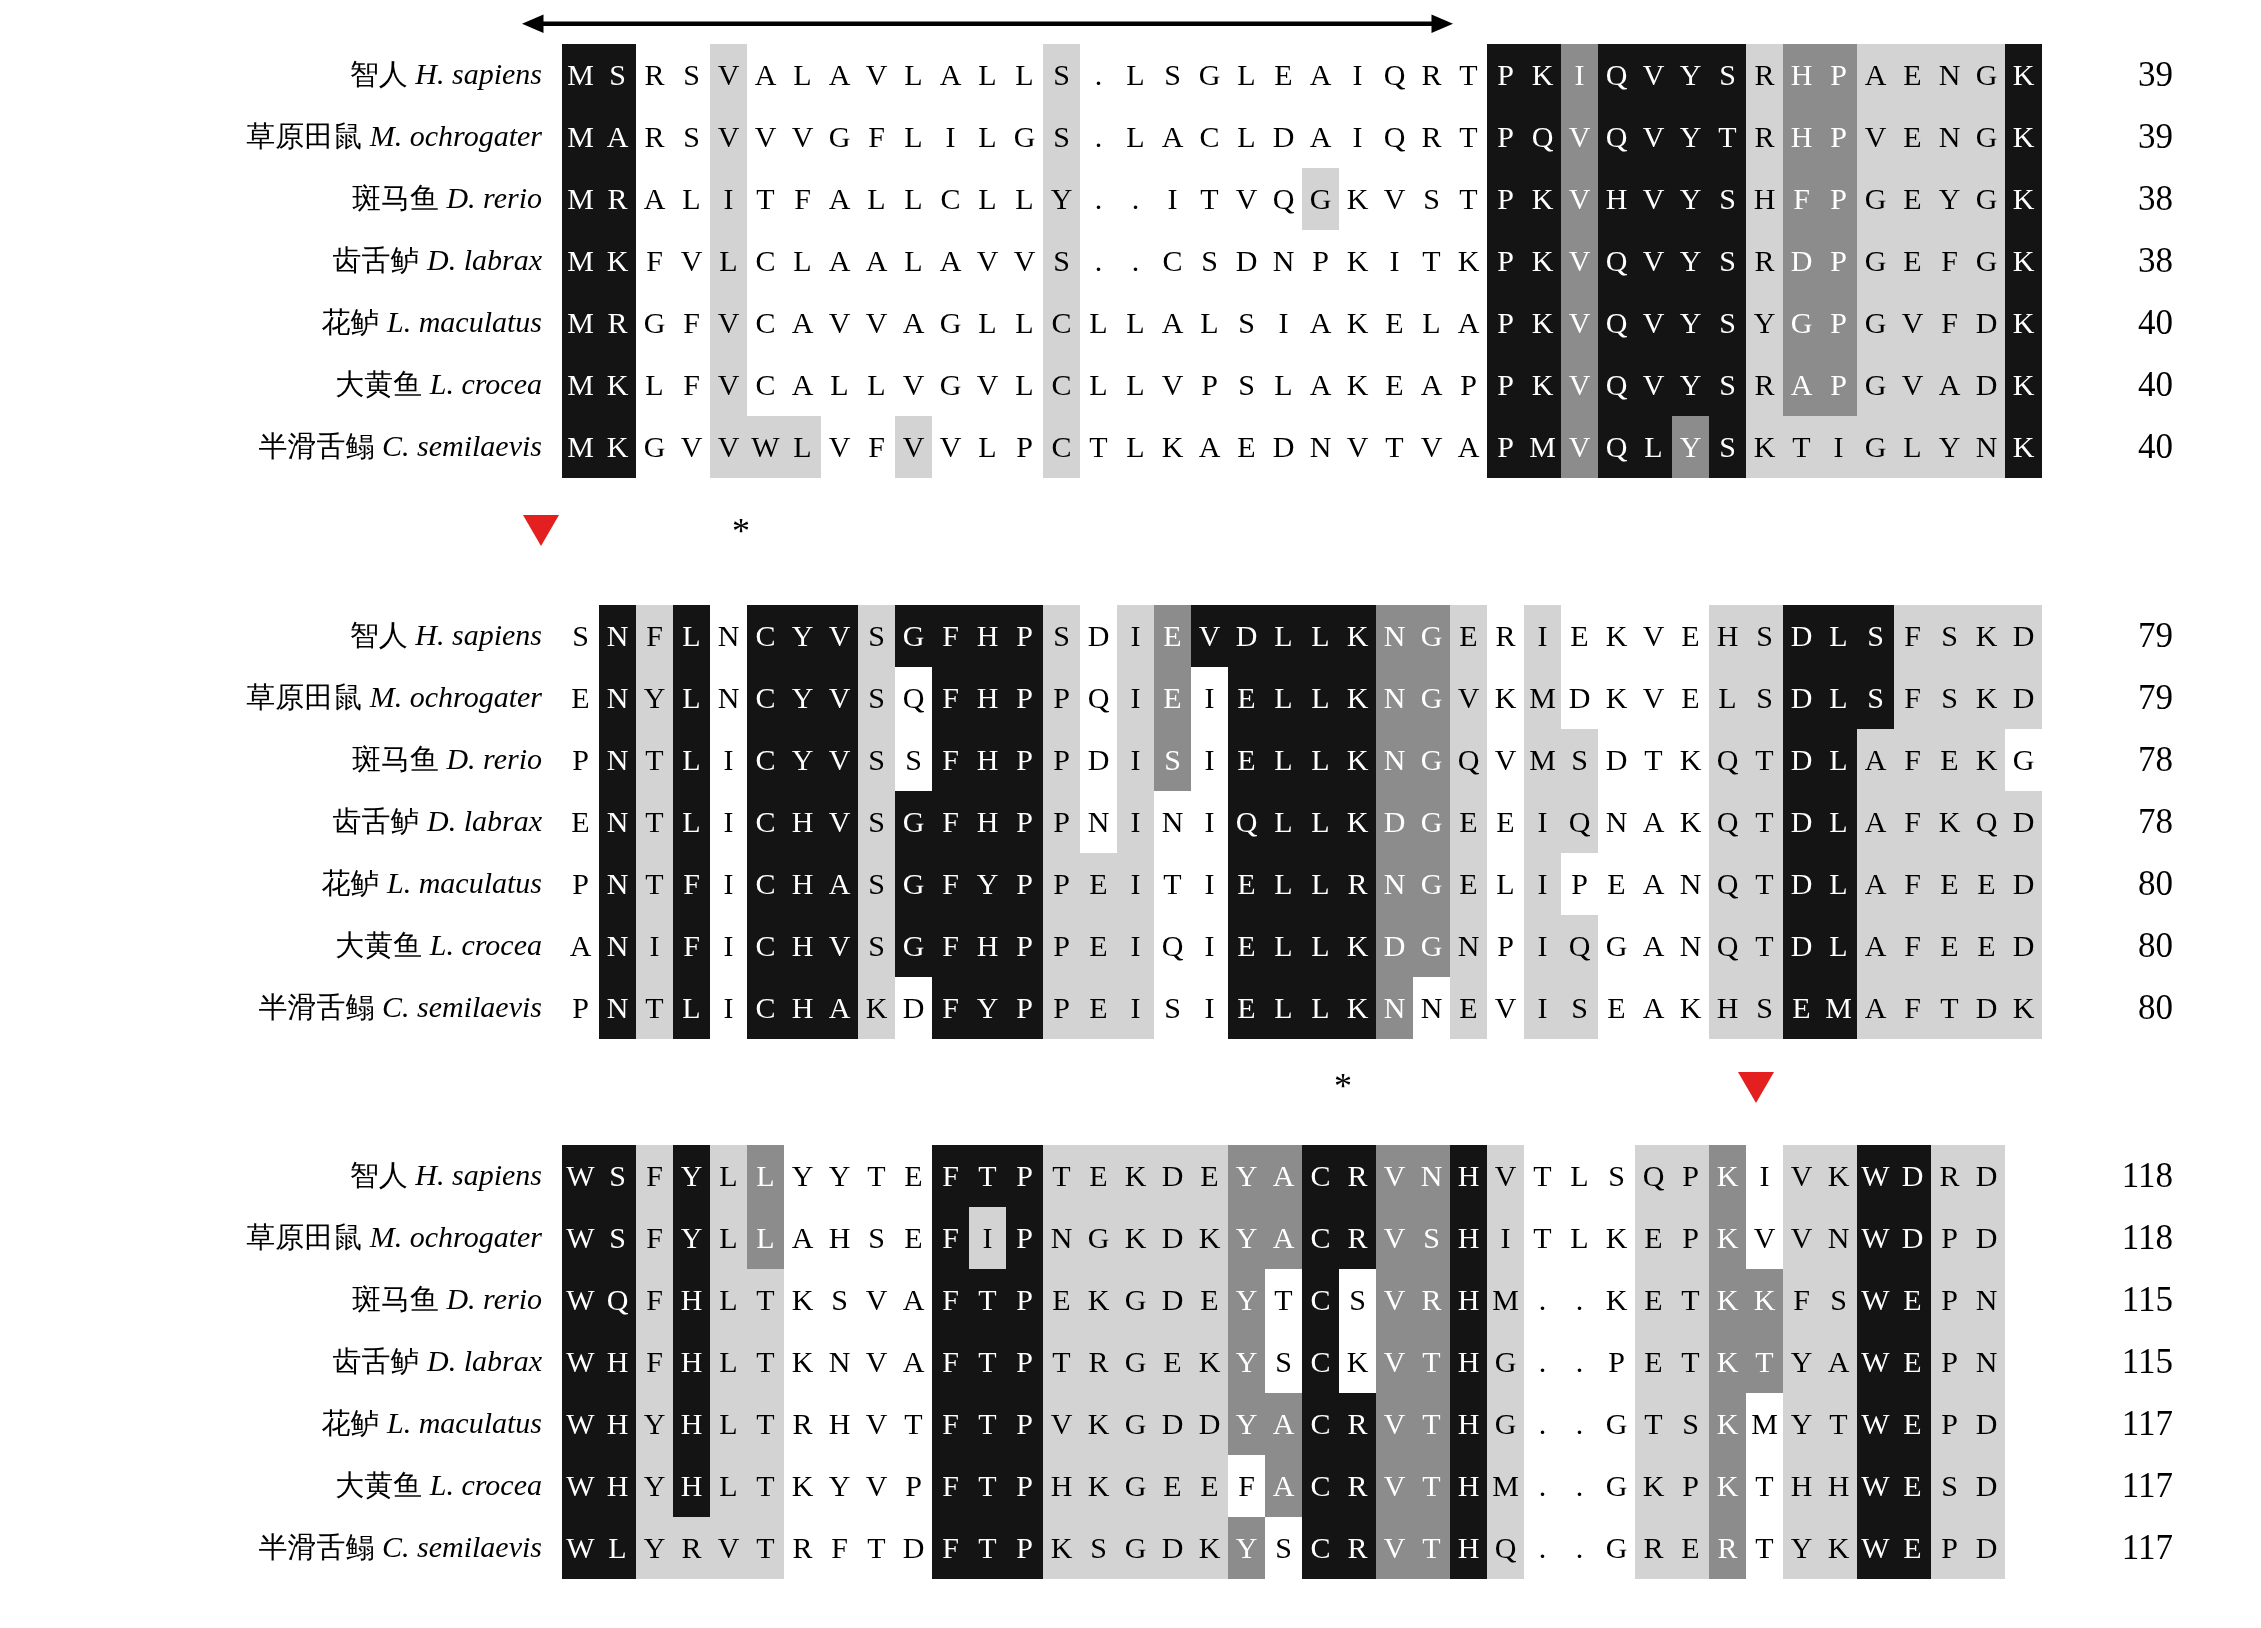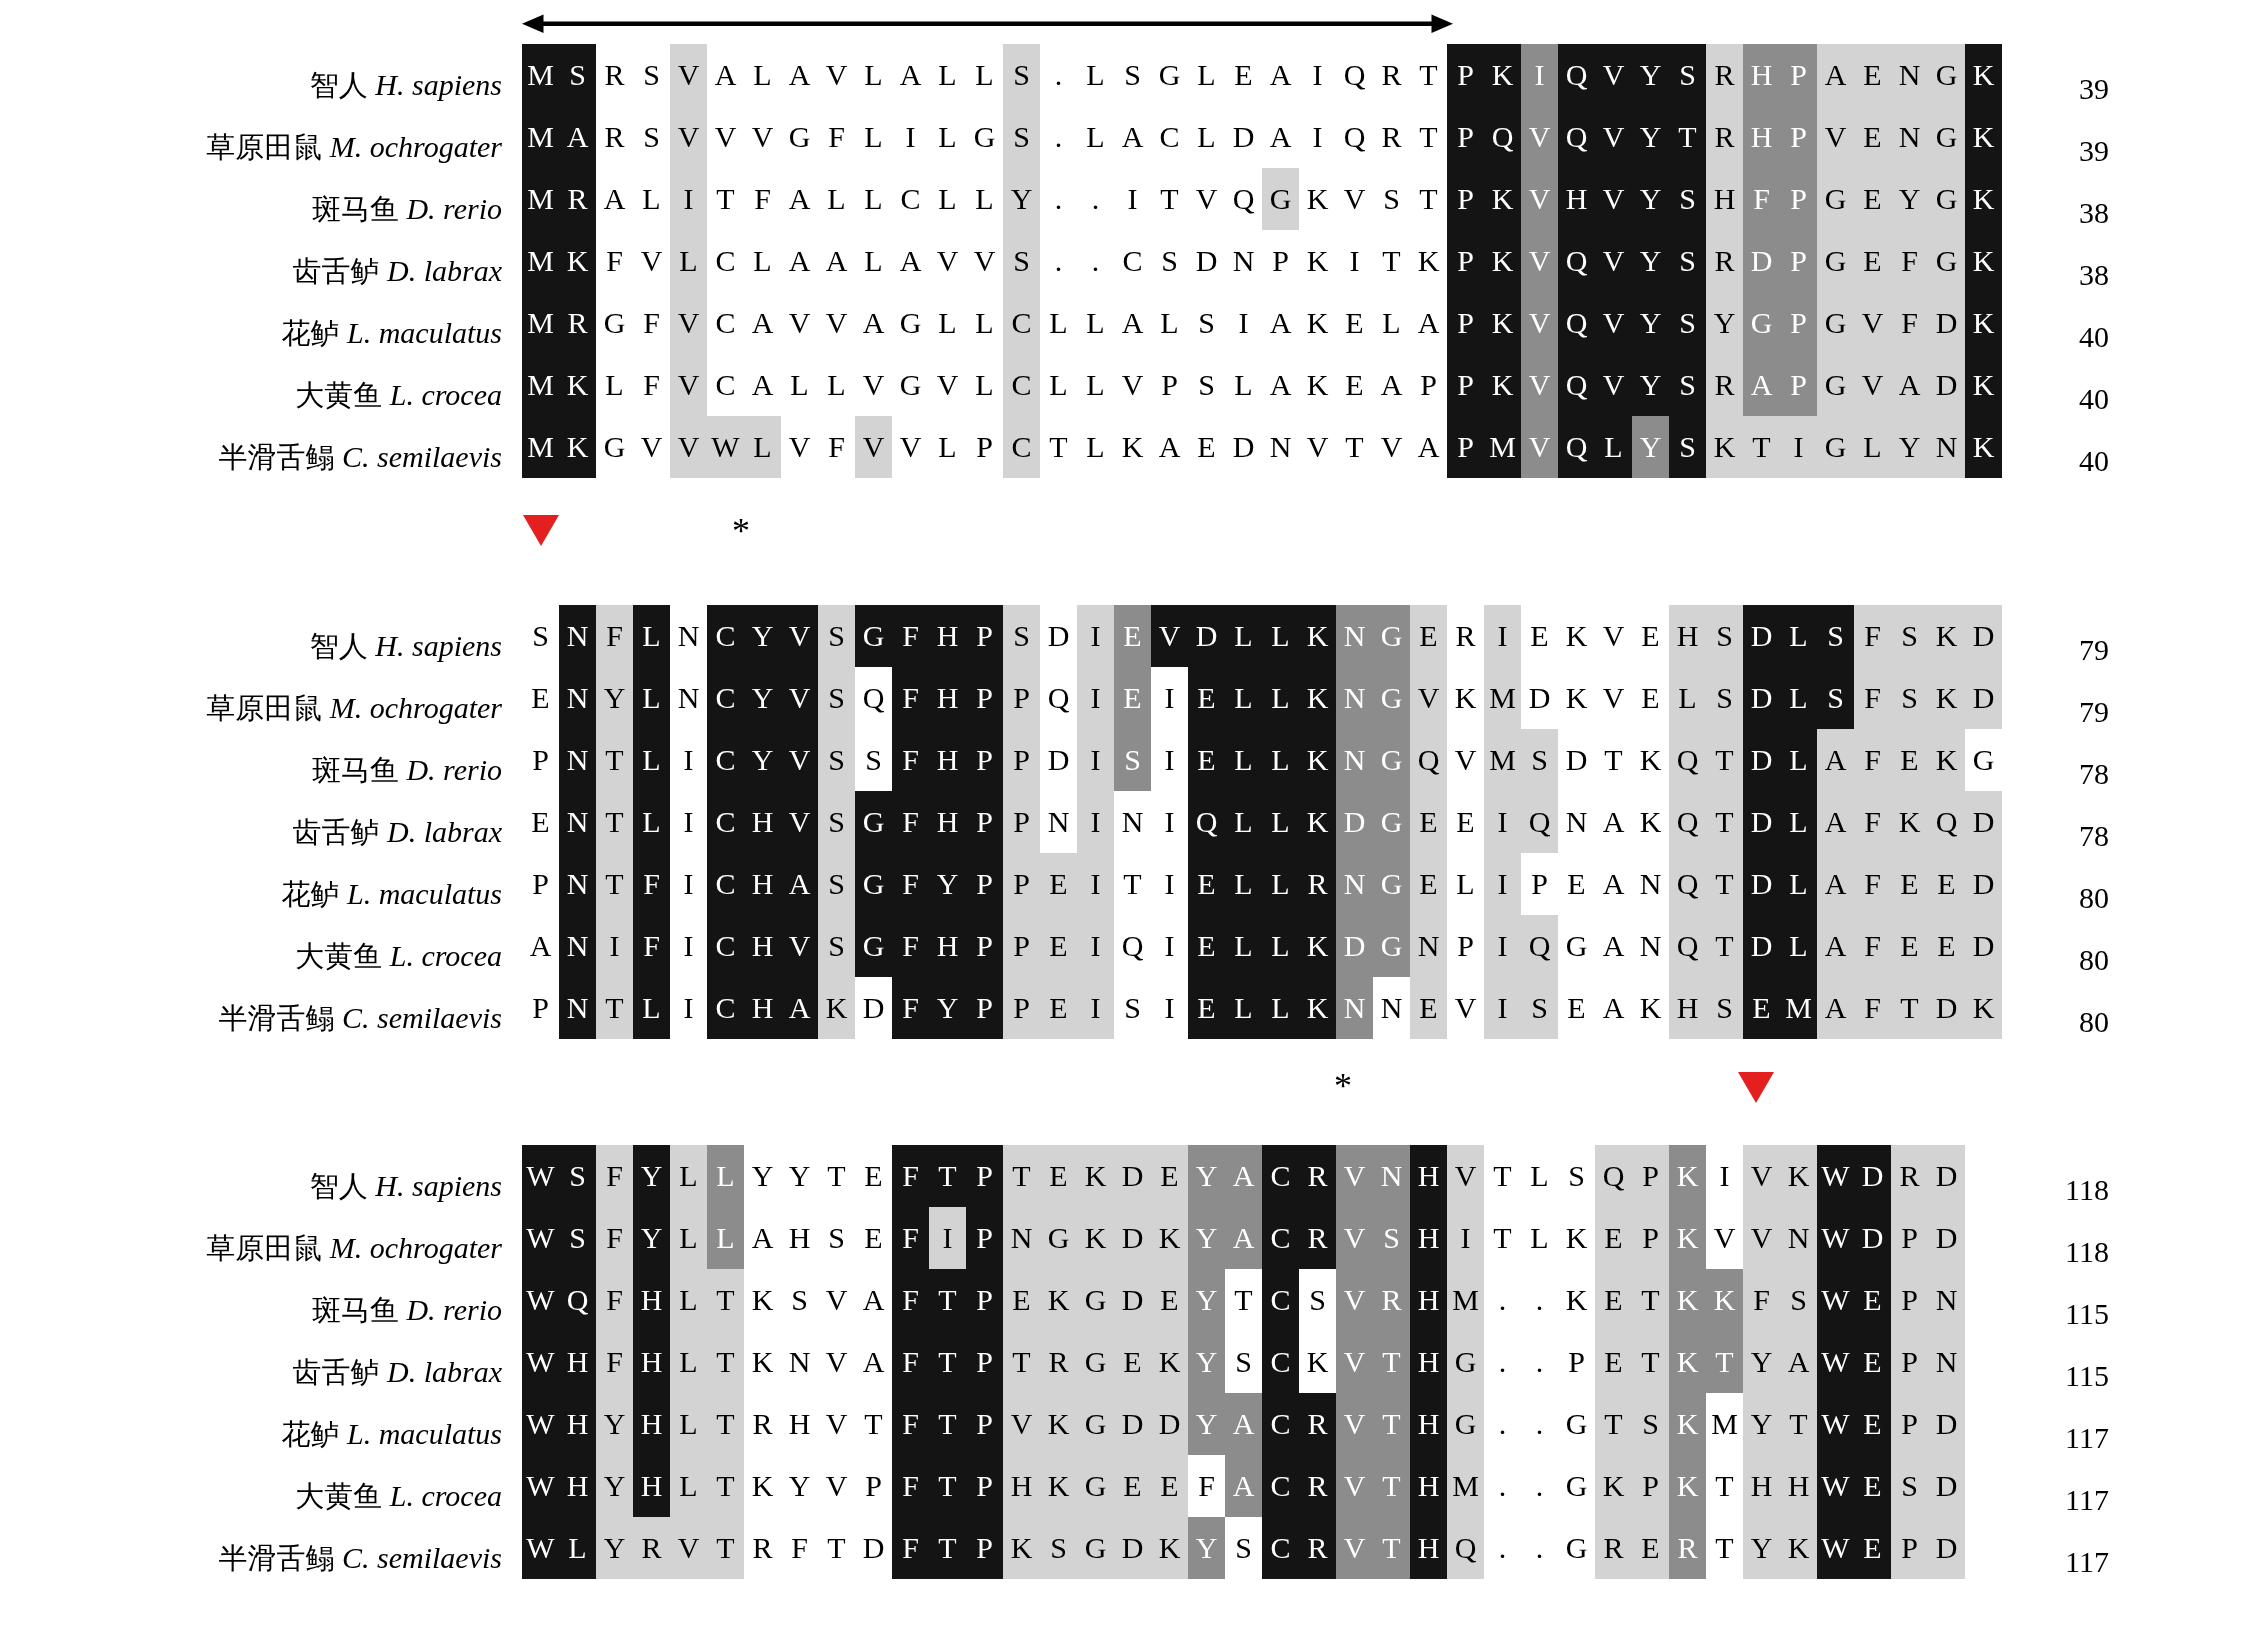--- a/index.html
+++ b/index.html
@@ -1,25 +1,25 @@
 <!DOCTYPE html>
 <html style="font-size:11.5px"><head>
 <meta charset="utf-8">
 <style>
   html,body{margin:0;padding:0;background:#ffffff;}
   body{width:2261px;height:1629px;font-family:"Liberation Serif",serif;color:#000;}
   .sheet{position:relative;width:2261px;height:1629px;overflow:hidden;}
-  .row{display:flex;align-items:flex-end;height:62px;}
+  .row{display:flex;align-items:center;height:62px;margin-left:40px;}
   .label{width:502px;text-align:right;padding-right:20px;font-size:30px;white-space:nowrap;}
   .label .cn{font-family:"DejaVu Sans",sans-serif;font-size:29px;}
   .label .sp{font-style:italic;font-family:"Liberation Serif",serif;font-size:30px;}
   .seq{display:flex;}
   .cell{width:37px;height:62px;line-height:62px;text-align:center;font-size:30px;
         font-family:"Liberation Serif",serif;}
-  .num{width:107px;text-align:right;font-size:30px;}
+  .num{width:107px;text-align:right;font-size:35px;padding-left:24px;}
 
   
   .s0{background:#ffffff;color:#000;}
   .s1{background:#d3d3d3;color:#000;}
   .s2{background:#8c8c8c;color:#fff;}
   .s3{background:#141414;color:#fff;}
 
   .arrowbar{position:absolute;left:522px;top:13px;width:931px;height:21.5px;}
   .marker{position:absolute;width:0;height:0;border-left:18.6px solid transparent;
           border-right:18.6px solid transparent;border-top:31.5px solid #e41f1f;}

